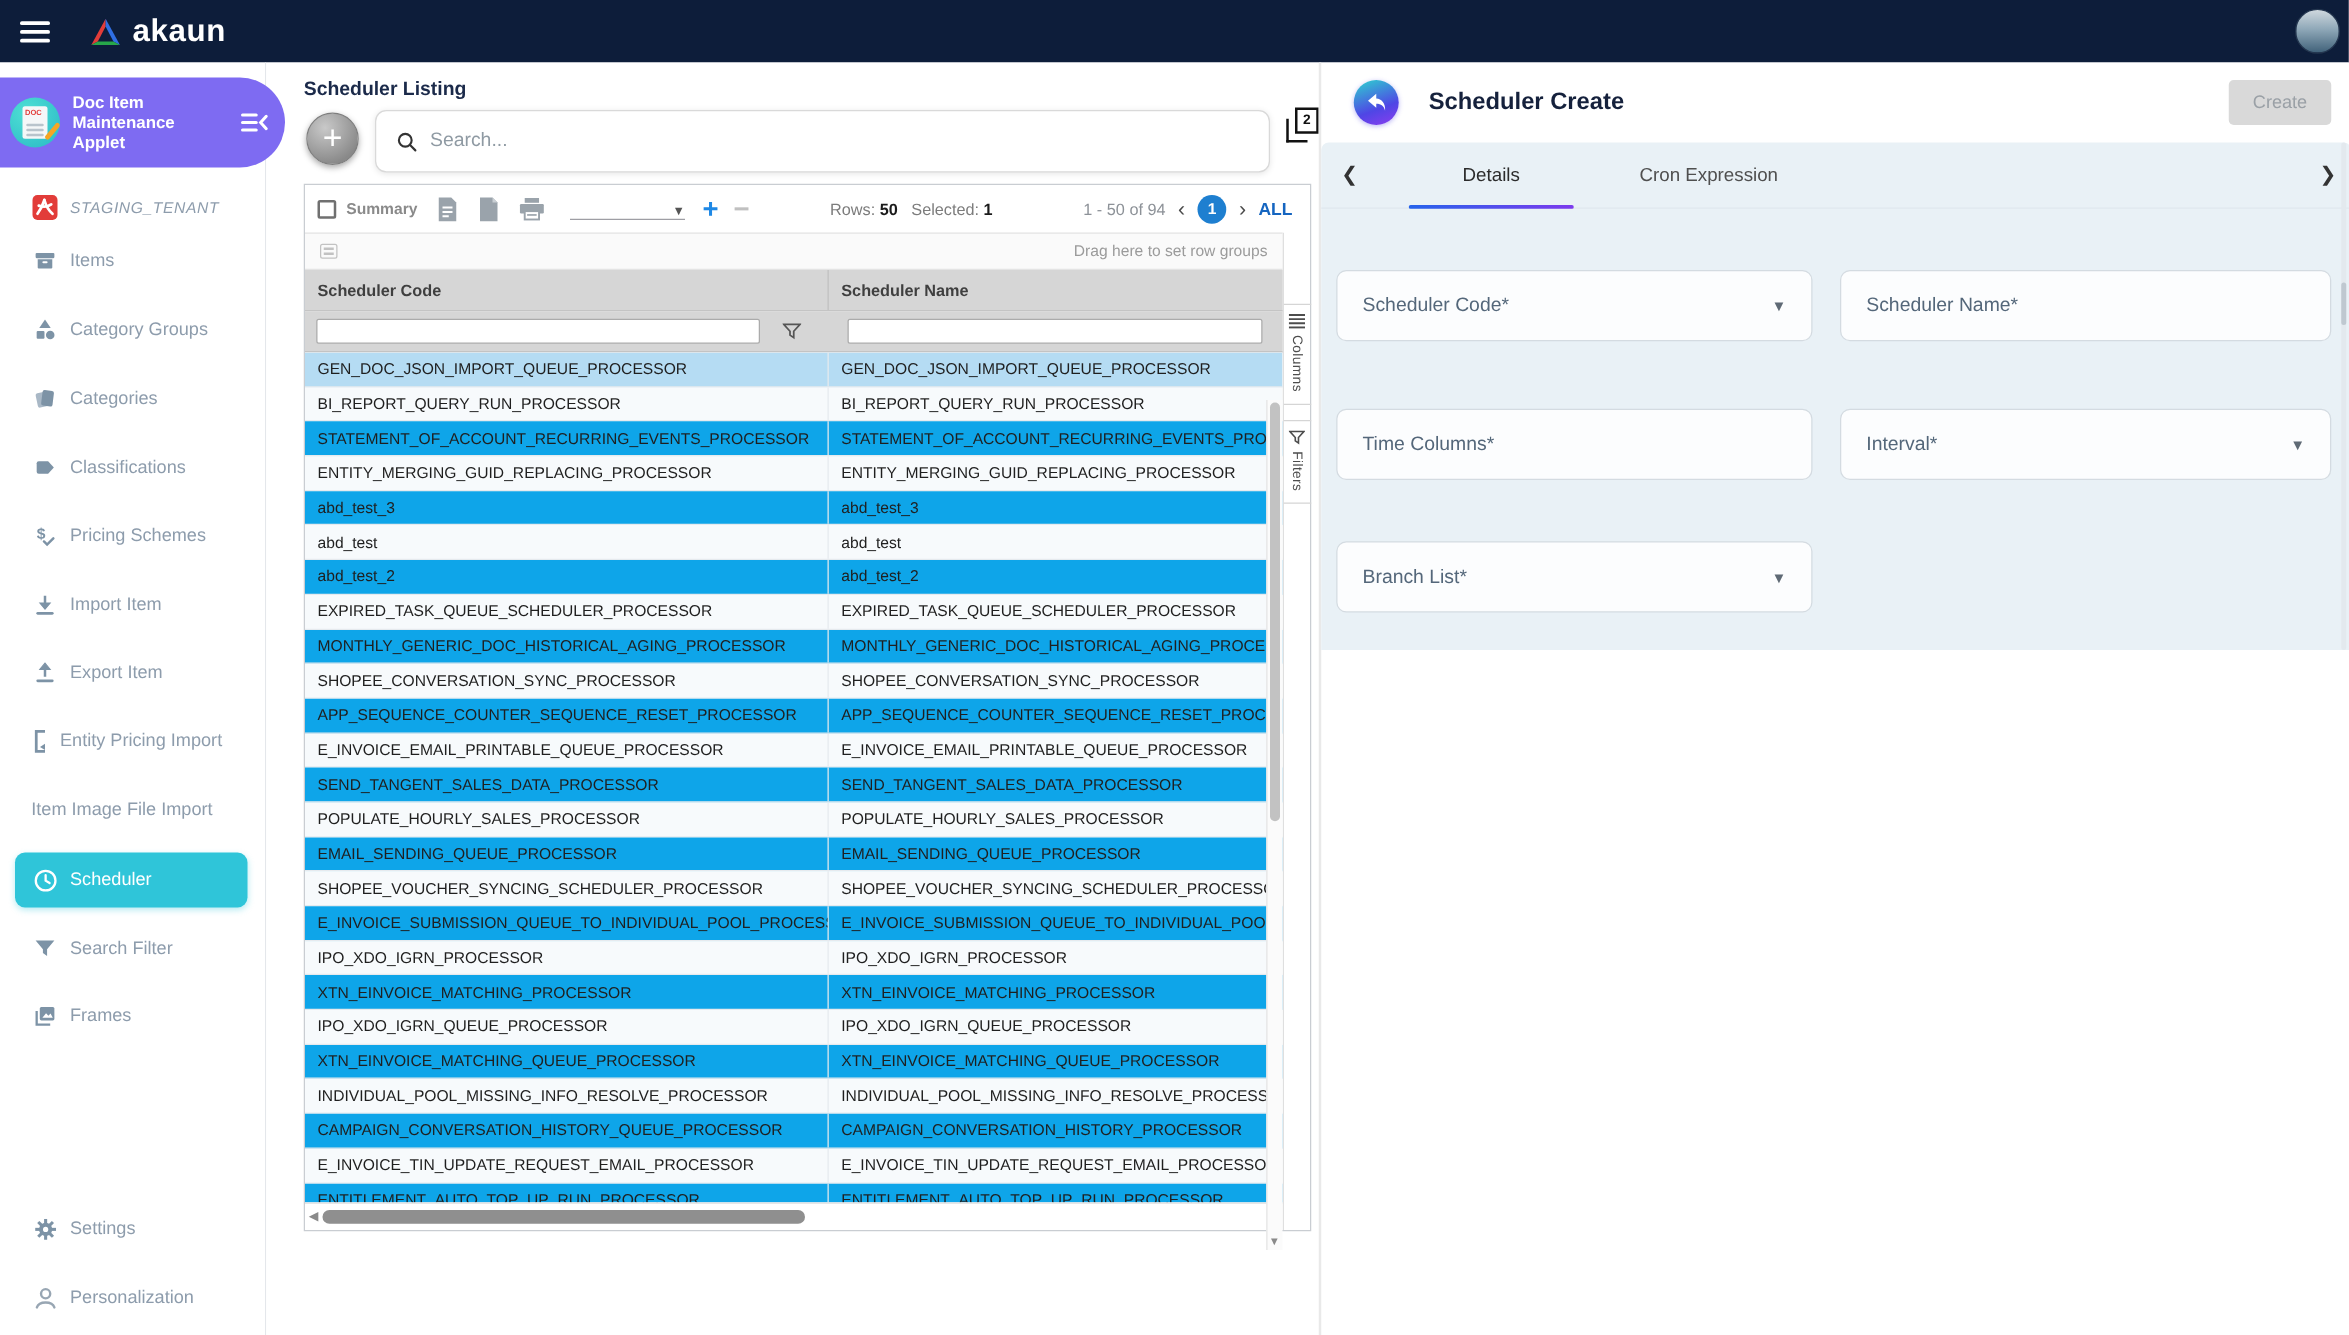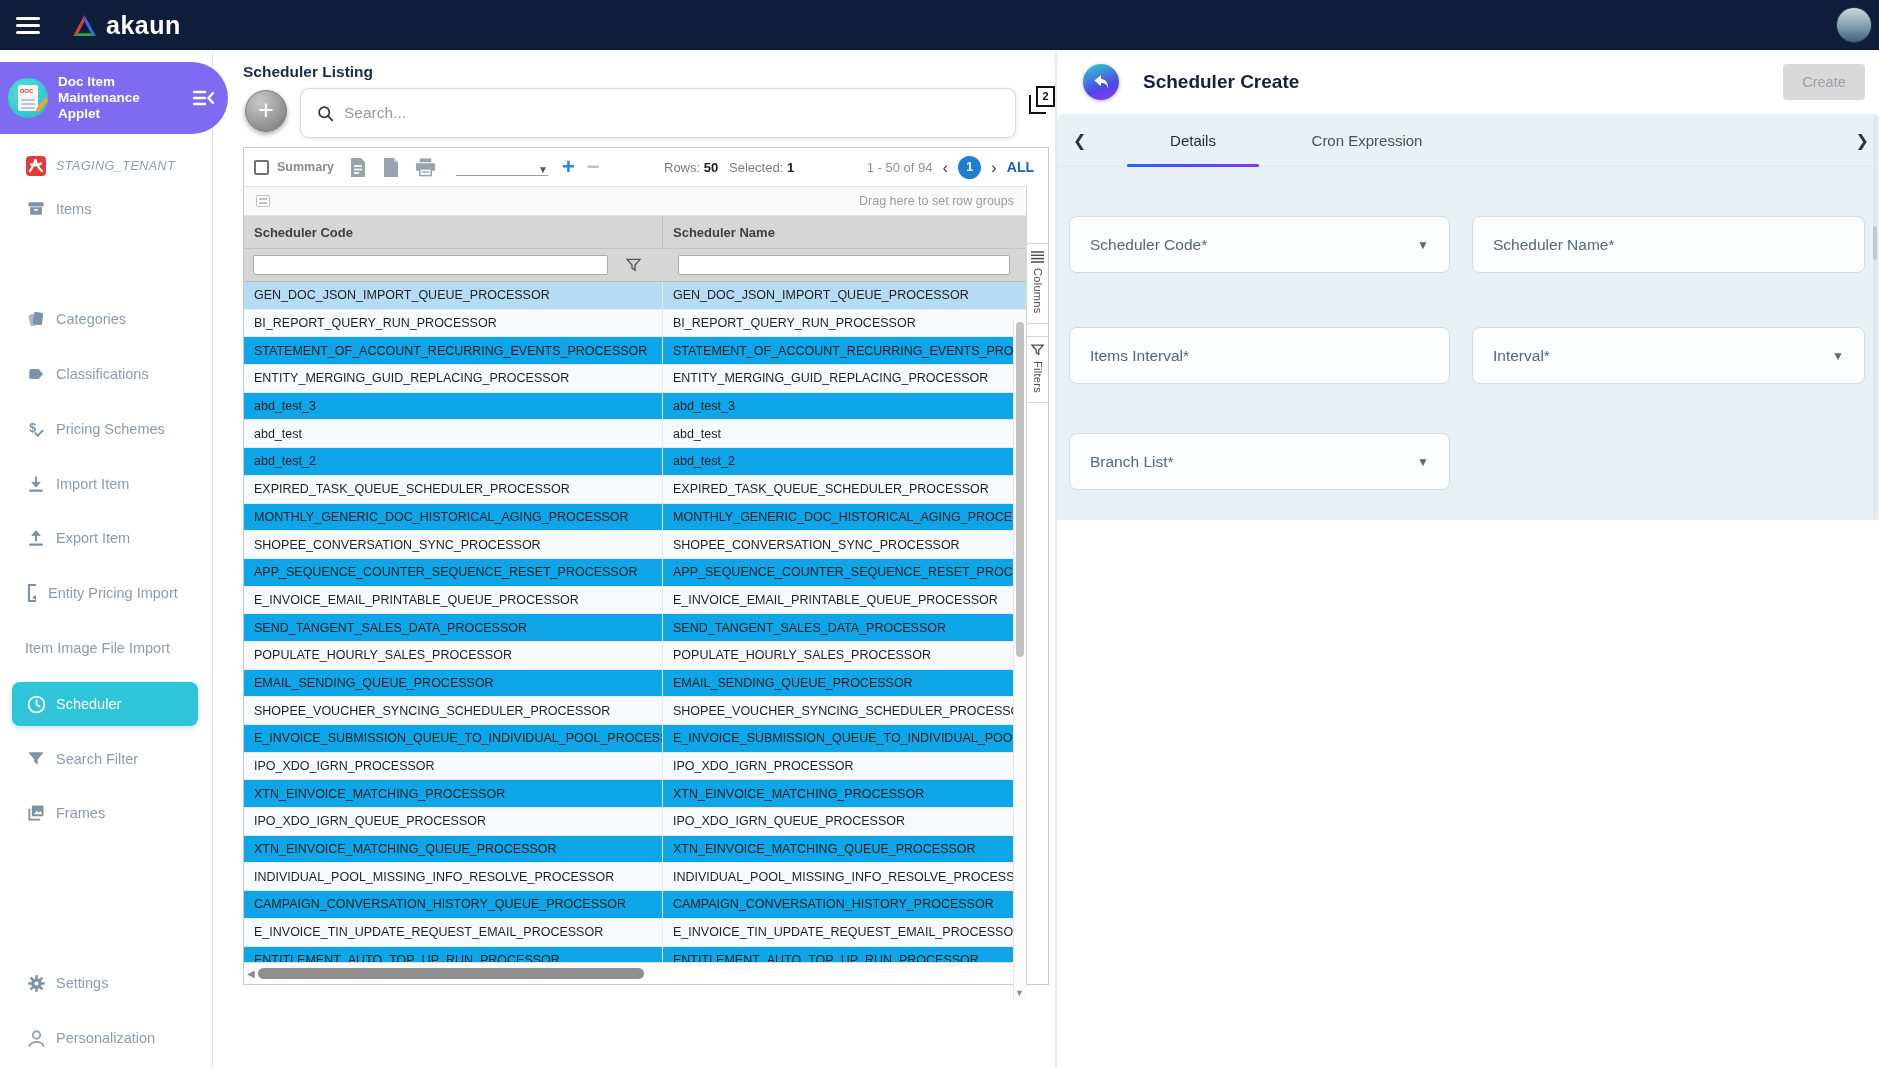--- a/index.html
+++ b/index.html
@@ -210,20 +210,30 @@
     <span class="nic">
       <svg width="20" height="20" viewBox="0 0 24 24" fill="#7d93a6">
           <rect x="3" y="4" width="18" height="5" rx="1"></rect>
       <path d="M5 10 h14 v8 a1 1 0 0 1 -1 1 H6 a1 1 0 0 1 -1 -1 z"></path>
           <rect x="9.5" y="12" width="5" height="2" fill="#fff" rx="1"></rect>
         </svg>
     </span>
     <span>Items</span>
   </div>
 
+  <div class="nav-item" style="top:194px">
+    <span class="nic">
+      <svg width="20" height="20" viewBox="0 0 24 24" fill="#7d93a6">
+          <path d="M12 2 L17.5 10 h-11 Z"></path>
+      <rect x="4" y="13" width="7.5" height="7.5" rx="1"></rect>
+          <circle cx="17" cy="16.8" r="4.1"></circle>
+        </svg>
+    </span>
+    <span>Category Groups</span>
+  </div>
 
   <div class="nav-item" style="top:249px">
     <span class="nic">
       <svg width="20" height="20" viewBox="0 0 24 24">
           <rect x="4" y="6" width="11" height="14" rx="2" fill="#a9b8c6" transform="rotate(-12 9 13)"></rect>
       <rect x="9" y="4" width="11" height="15" rx="2" fill="#7d93a6" transform="rotate(7 14 11)"></rect>
         </svg>
     </span>
     <span>Categories</span>
   </div>
@@ -590,21 +600,21 @@
     </div>
 
     <div class="field f-a frow1">
       <span class="flabel">Scheduler Code*</span>
       <span class="fdrop">▼</span>
     </div>
     <div class="field f-b frow1">
       <span class="flabel">Scheduler Name*</span>
     </div>
     <div class="field f-a frow2">
-      <span class="flabel">Items Interval*</span>
+      <span class="flabel">Time Columns*</span>
     </div>
     <div class="field f-b frow2">
       <span class="flabel">Interval*</span>
       <span class="fdrop">▼</span>
     </div>
     <div class="field f-a frow3">
       <span class="flabel">Branch List*</span>
       <span class="fdrop">▼</span>
     </div>
 

